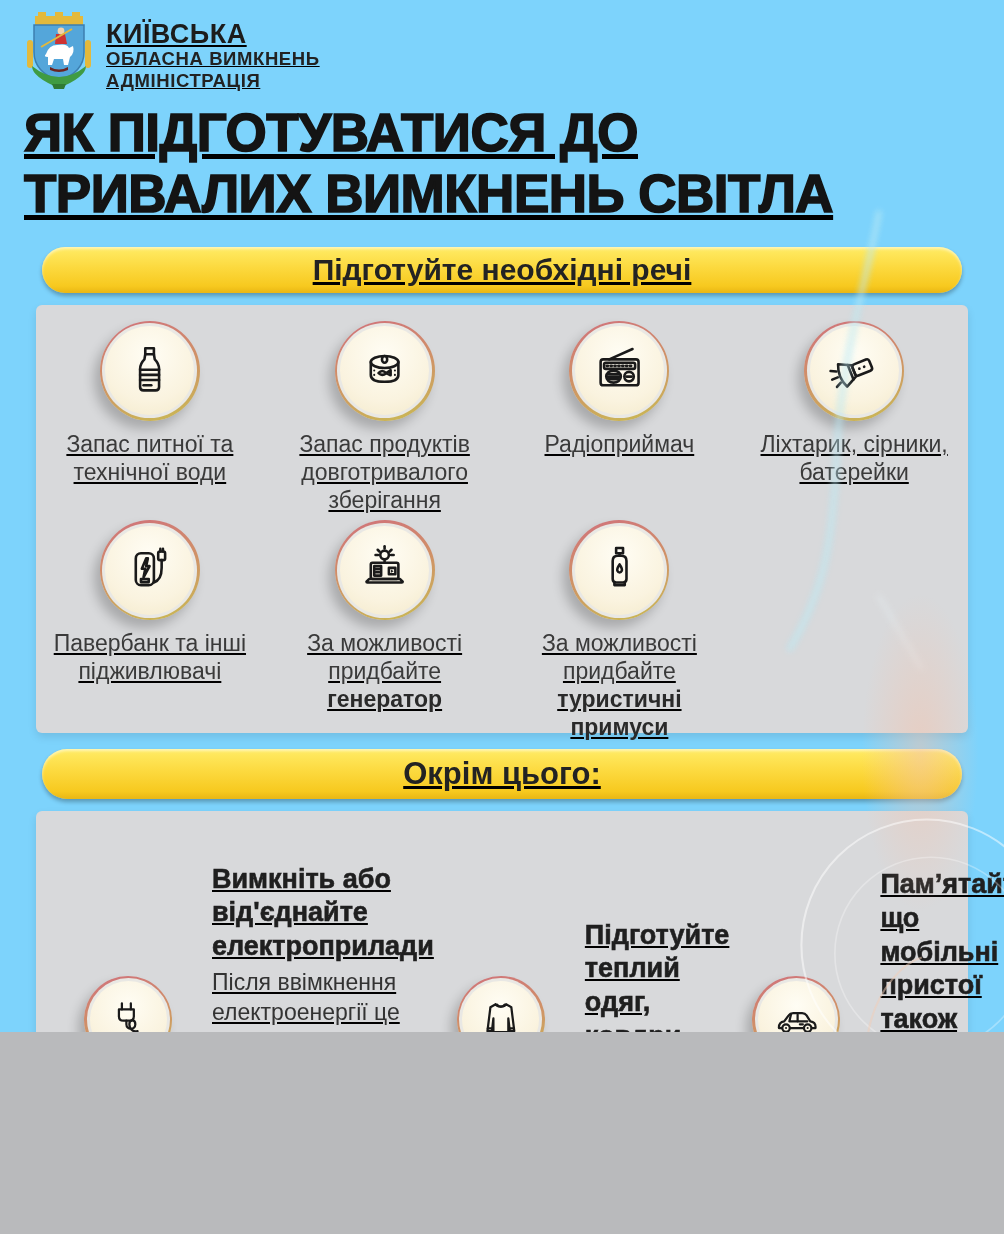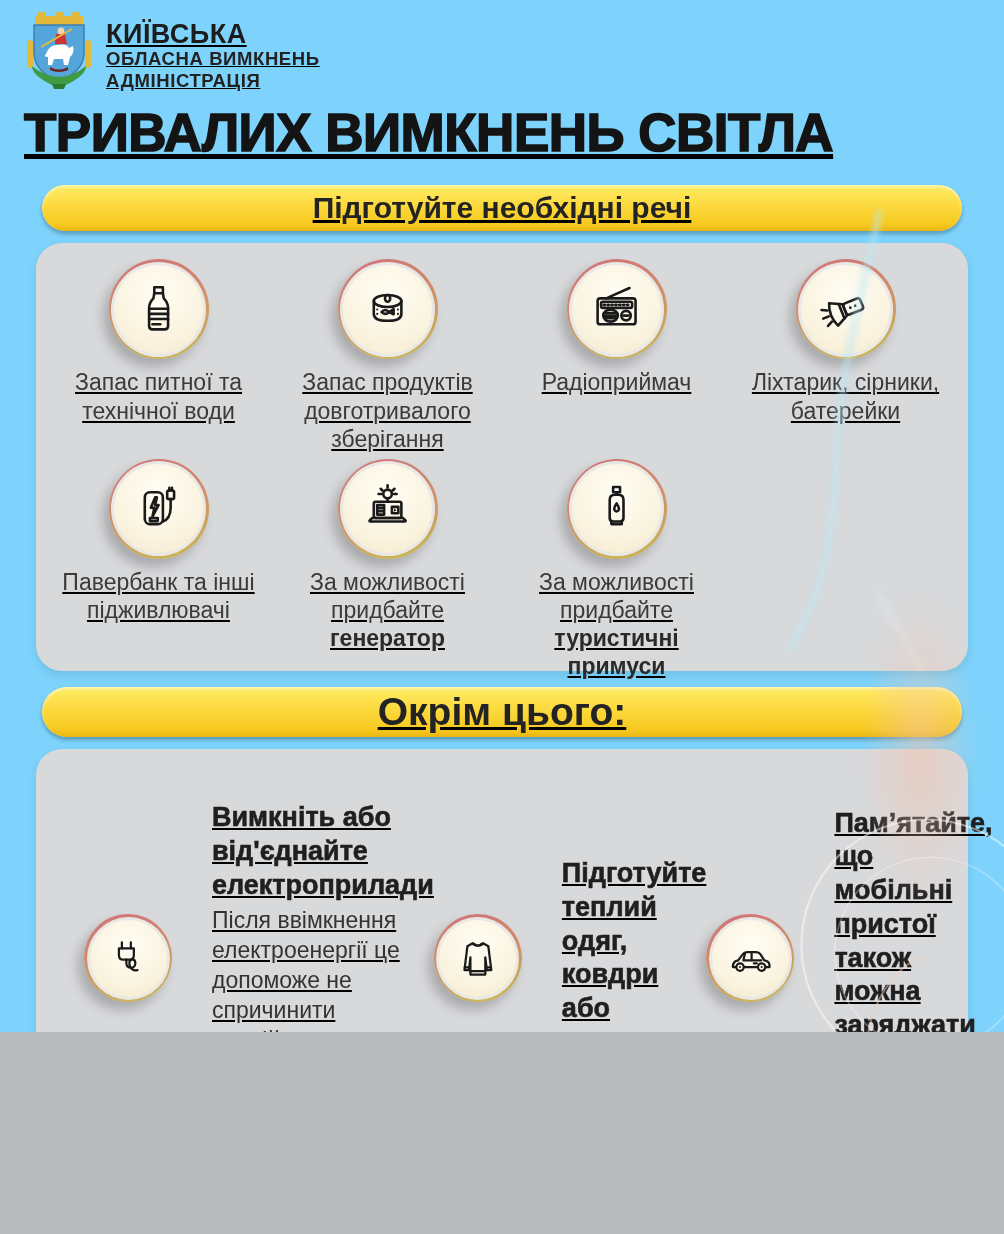--- a/index.html
+++ b/index.html
@@ -16,25 +16,25 @@
   
   .title{margin:10px 22px 0 24px; font-size:53px; line-height:1.16; font-weight:700;
          color:#141414; letter-spacing:-.5px; -webkit-text-stroke:1.6px #141414;}
 
   
   .banner{width:920px; margin:12px auto; border-radius:26px; text-align:center;
           background:linear-gradient(180deg,#ffec66 0%, #fcd93e 45%, #f7c91f 85%, #e9b613 100%);
           box-shadow:0 3px 4px rgba(0,0,0,.28), inset 0 2px 3px rgba(255,255,255,.55);
           color:#232323; font-weight:700;}
   .banner1{margin-top:22px; height:46px; line-height:46px; font-size:30px;}
-  .banner2{margin-top:16px; height:50px; line-height:50px; font-size:39px;}
-
-  
-  .card{width:932px; margin:8px auto 0; background:#d8d9db; border-radius:26px;
-        box-shadow:0 4px 8px rgba(0,0,0,.10);}
+  .banner2{margin-top:16px; height:50px; line-height:50px; font-size:31px;}
+
+  
+  .card{width:932px; margin:8px auto 0; background:#d8d9db; border-radius:6px;
+        box-shadow:0 4px 8px rgba(0,0,0,.10);gap:23px;}
   .card1{height:428px; box-sizing:border-box; padding:16px 8px 0;
          display:grid; grid-template-columns:repeat(4,1fr); grid-auto-rows:min-content; row-gap:6px;}
   .card2{height:418px; margin-top:11px; box-sizing:border-box; padding:16px 40px 16px 48px;
          display:flex; flex-direction:row; justify-content:space-evenly;}
 
   
   .ring{width:100px; height:100px; border-radius:50%; margin:0 auto; padding:2.5px; box-sizing:border-box;
         background:linear-gradient(165deg,#d0717c 0%, #d08f68 45%, #c9bb53 100%);
         box-shadow:-6px 8px 12px rgba(0,0,0,.22);}
   .ring-gap{width:100%; height:100%; border-radius:50%; padding:3px; box-sizing:border-box; background:#e9e8e4;}
@@ -83,20 +83,21 @@
       <path d="M26,74 H40 L38,79 H28 Z" fill="#2f7a33"></path>
     </svg>
     <div class="org">
       <div class="org-line1">КИЇВСЬКА</div>
       <div class="org-line2">ОБЛАСНА ВИМКНЕНЬ</div>
       <div class="org-line3">АДМІНІСТРАЦІЯ</div>
     </div>
   </div>
 
   <div class="title">
+    <div>ЯК ПІДГОТУВАТИСЯ ДО</div>
     <div>ТРИВАЛИХ ВИМКНЕНЬ СВІТЛА</div>
   </div>
 
   <div class="banner banner1">Підготуйте необхідні речі</div>
 
   <div class="card card1">
 
     <div class="cell">
       <div class="ring">
           <div class="ring-gap">

